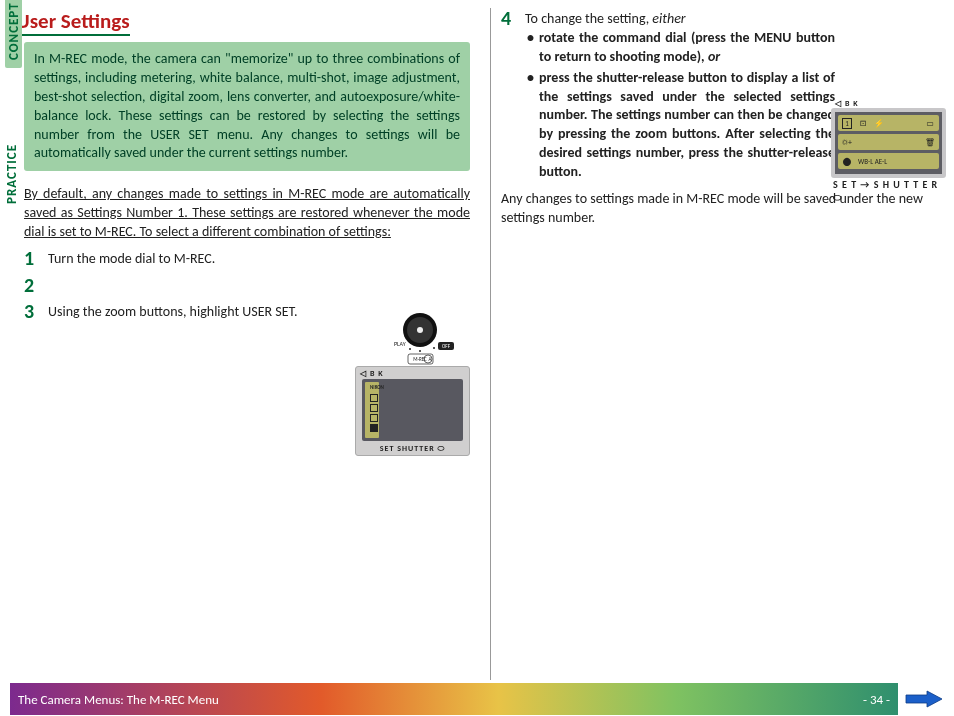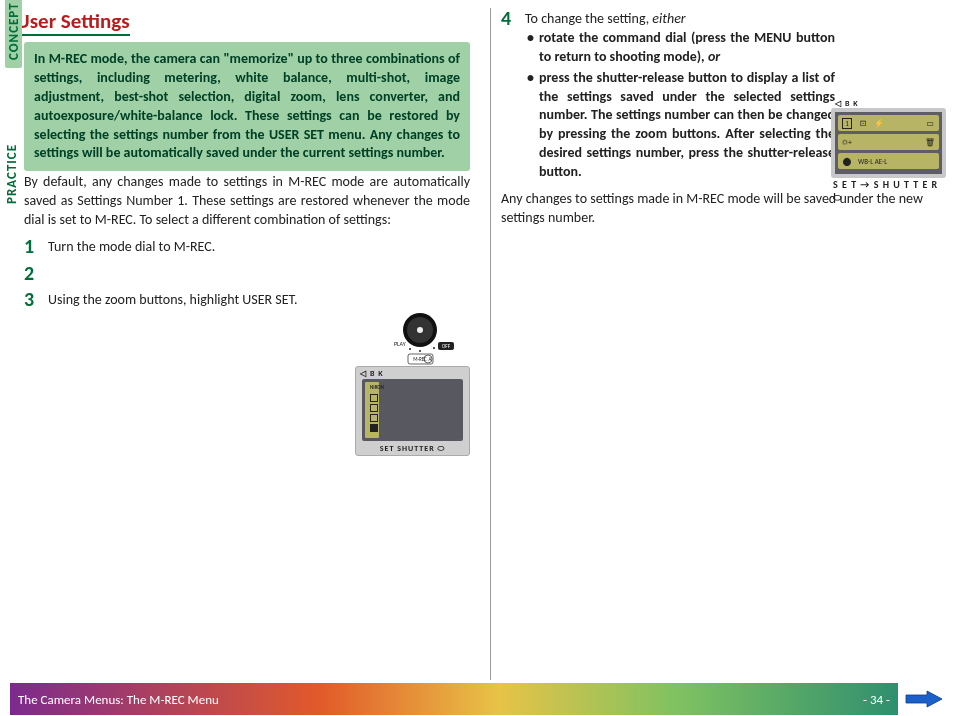--- a/index.html
+++ b/index.html
@@ -61,29 +61,29 @@
   }
   .concept-box {
     background: #9fd0a6;
     color: #004026;
     font-size: 14px;
     line-height: 1.35;
     padding: 8px 10px;
     margin-left: 14px;
     border-radius: 3px;
     text-align: justify;
-    font-weight: bold;
   }
   .practice-text {
     font-size: 14px;
     line-height: 1.35;
     color: #222;
     margin-left: 14px;
-    margin-top: 2px;
+    margin-top: 14px;
     text-align: justify;
+    text-decoration: underline;
   }
   .steps {
     margin-left: 14px;
     margin-top: 6px;
   }
   .step {
     display: flex;
     gap: 8px;
     margin-bottom: 6px;
   }

